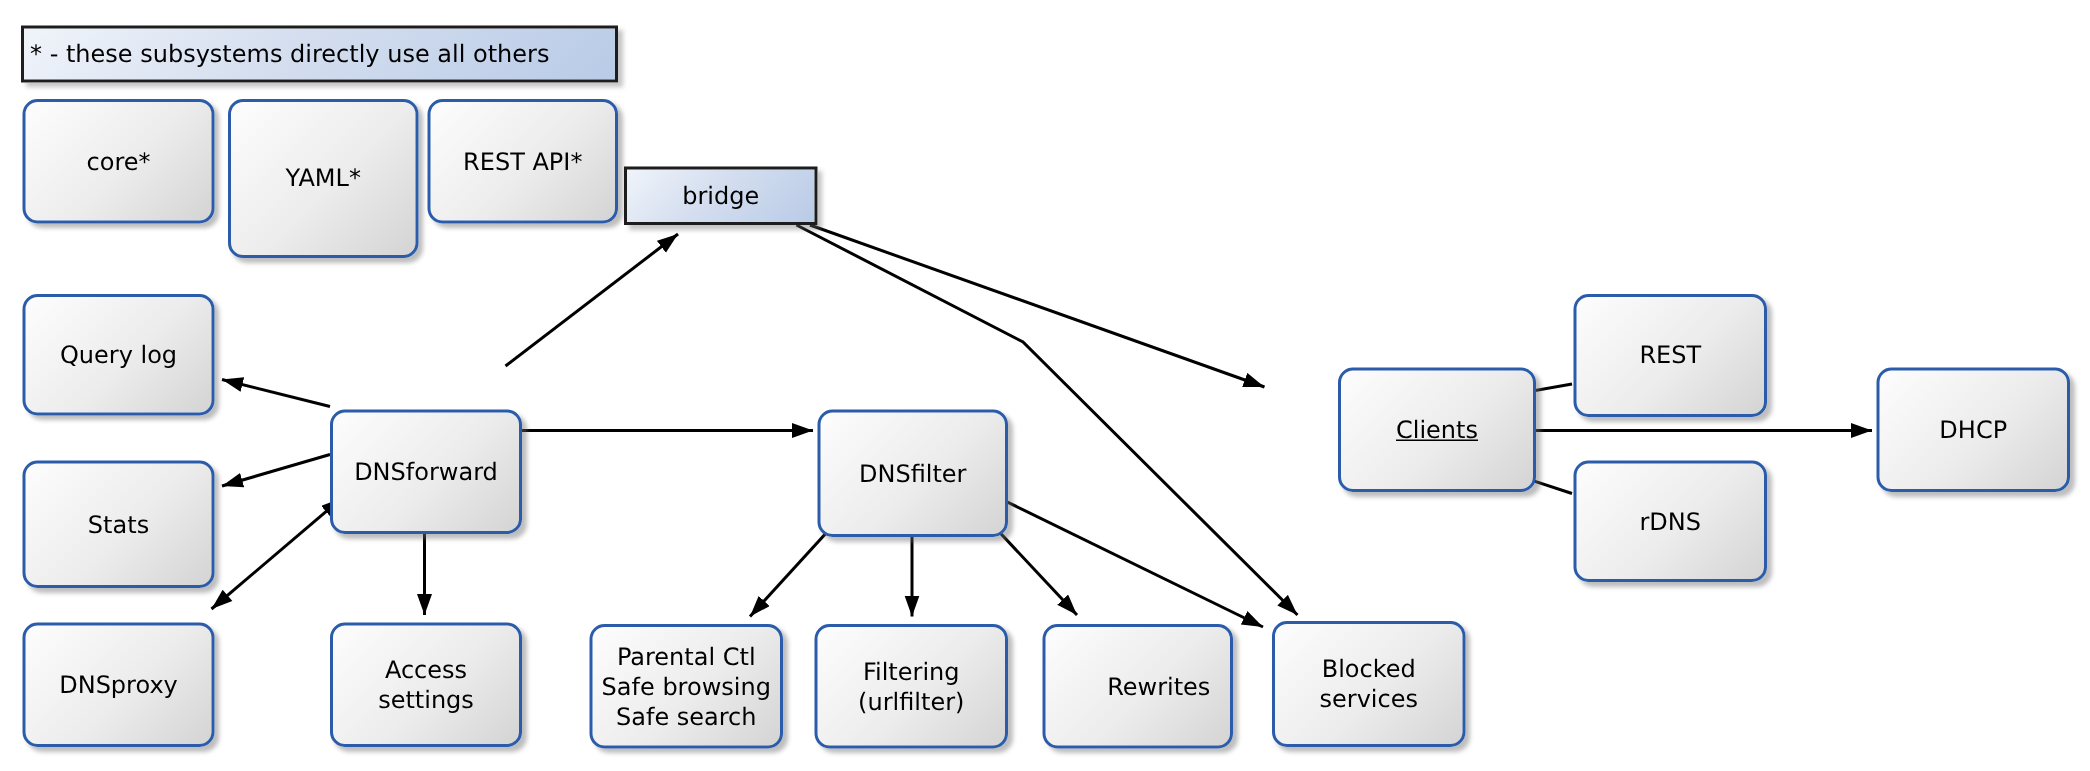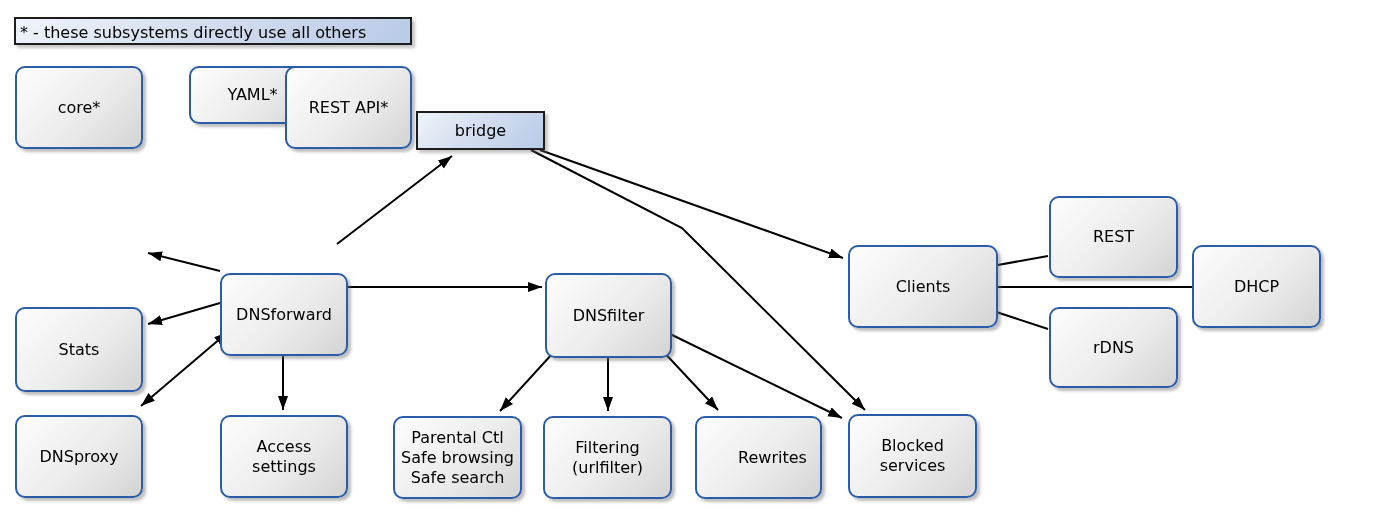--- a/index.html
+++ b/index.html
@@ -74,40 +74,43 @@
       <polyline points="348,287 542,287" class="edge" marker-end="url(#ah-end)"></polyline>
       <polyline points="573,331 500,411" class="edge" marker-end="url(#ah-end)"></polyline>
       <polyline points="608,331 608,411" class="edge" marker-end="url(#ah-end)"></polyline>
       <polyline points="644,331 718,410" class="edge" marker-end="url(#ah-end)"></polyline>
       <polyline points="666,332 842,418" class="edge" marker-end="url(#ah-end)"></polyline>
       <polyline points="1048,256 981,268" class="edge" marker-end="url(#ah-end)"></polyline>
       <polyline points="1048,329 981,307" class="edge" marker-end="url(#ah-end)"></polyline>
       <polyline points="978,287 1248,287" class="edge" marker-end="url(#ah-end)"></polyline>
     </svg>
 
-  <div class="node plain legend" style="left:14px; top:17px; width:398px; height:28px;align-items:flex-end;">
+  <div class="node plain legend" style="left:14px; top:17px; width:398px; height:38px;">
     <span class="lbl">* - these subsystems directly use all others</span>
   </div>
 
   <div class="node" style="left:15px; top:66px; width:128px; height:83px;">
     <span class="lbl">core*</span>
   </div>
 
-  <div class="node" style="left:152px; top:66px; width:127px; height:58px;margin-left:37px;">
+  <div class="node" style="left:152px; top:66px; width:127px; height:106px;">
     <span class="lbl">YAML*</span>
   </div>
 
   <div class="node" style="left:285px; top:66px; width:127px; height:83px;">
     <span class="lbl">REST API*</span>
   </div>
 
   <div class="node plain" style="left:416px; top:111px; width:129px; height:39px;">
     <span class="lbl">bridge</span>
   </div>
 
+  <div class="node" style="left:15px; top:196px; width:128px; height:81px;">
+    <span class="lbl">Query log</span>
+  </div>
 
   <div class="node" style="left:15px; top:307px; width:128px; height:85px;">
     <span class="lbl">Stats</span>
   </div>
 
   <div class="node" style="left:15px; top:415px; width:128px; height:83px;">
     <span class="lbl">DNSproxy</span>
   </div>
 
   <div class="node" style="left:220px; top:245px; width:128px; height:83px;margin-top:28px;">
@@ -136,29 +139,29 @@
 
   <div class="node" style="left:695px; top:416px; width:127px; height:83px;padding-left:28px;">
     <span class="lbl">Rewrites</span>
   </div>
 
   <div class="node" style="left:848px; top:414px; width:129px; height:84px;">
     <span class="lbl">Blocked
 services</span>
   </div>
 
-  <div class="node" style="left:848px; top:245px; width:150px; height:83px;">
+  <div class="node" style="left:892px; top:245px; width:132px; height:83px;text-decoration:underline;">
     <span class="lbl">Clients</span>
   </div>
 
   <div class="node" style="left:1049px; top:196px; width:129px; height:82px;">
     <span class="lbl">REST</span>
   </div>
 
   <div class="node" style="left:1049px; top:307px; width:129px; height:81px;">
     <span class="lbl">rDNS</span>
   </div>
 
-  <div class="node" style="left:1192px; top:245px; width:129px; height:83px;">
+  <div class="node" style="left:1251px; top:245px; width:129px; height:83px;">
     <span class="lbl">DHCP</span>
   </div>
 
 </div>
 
 </body></html>

